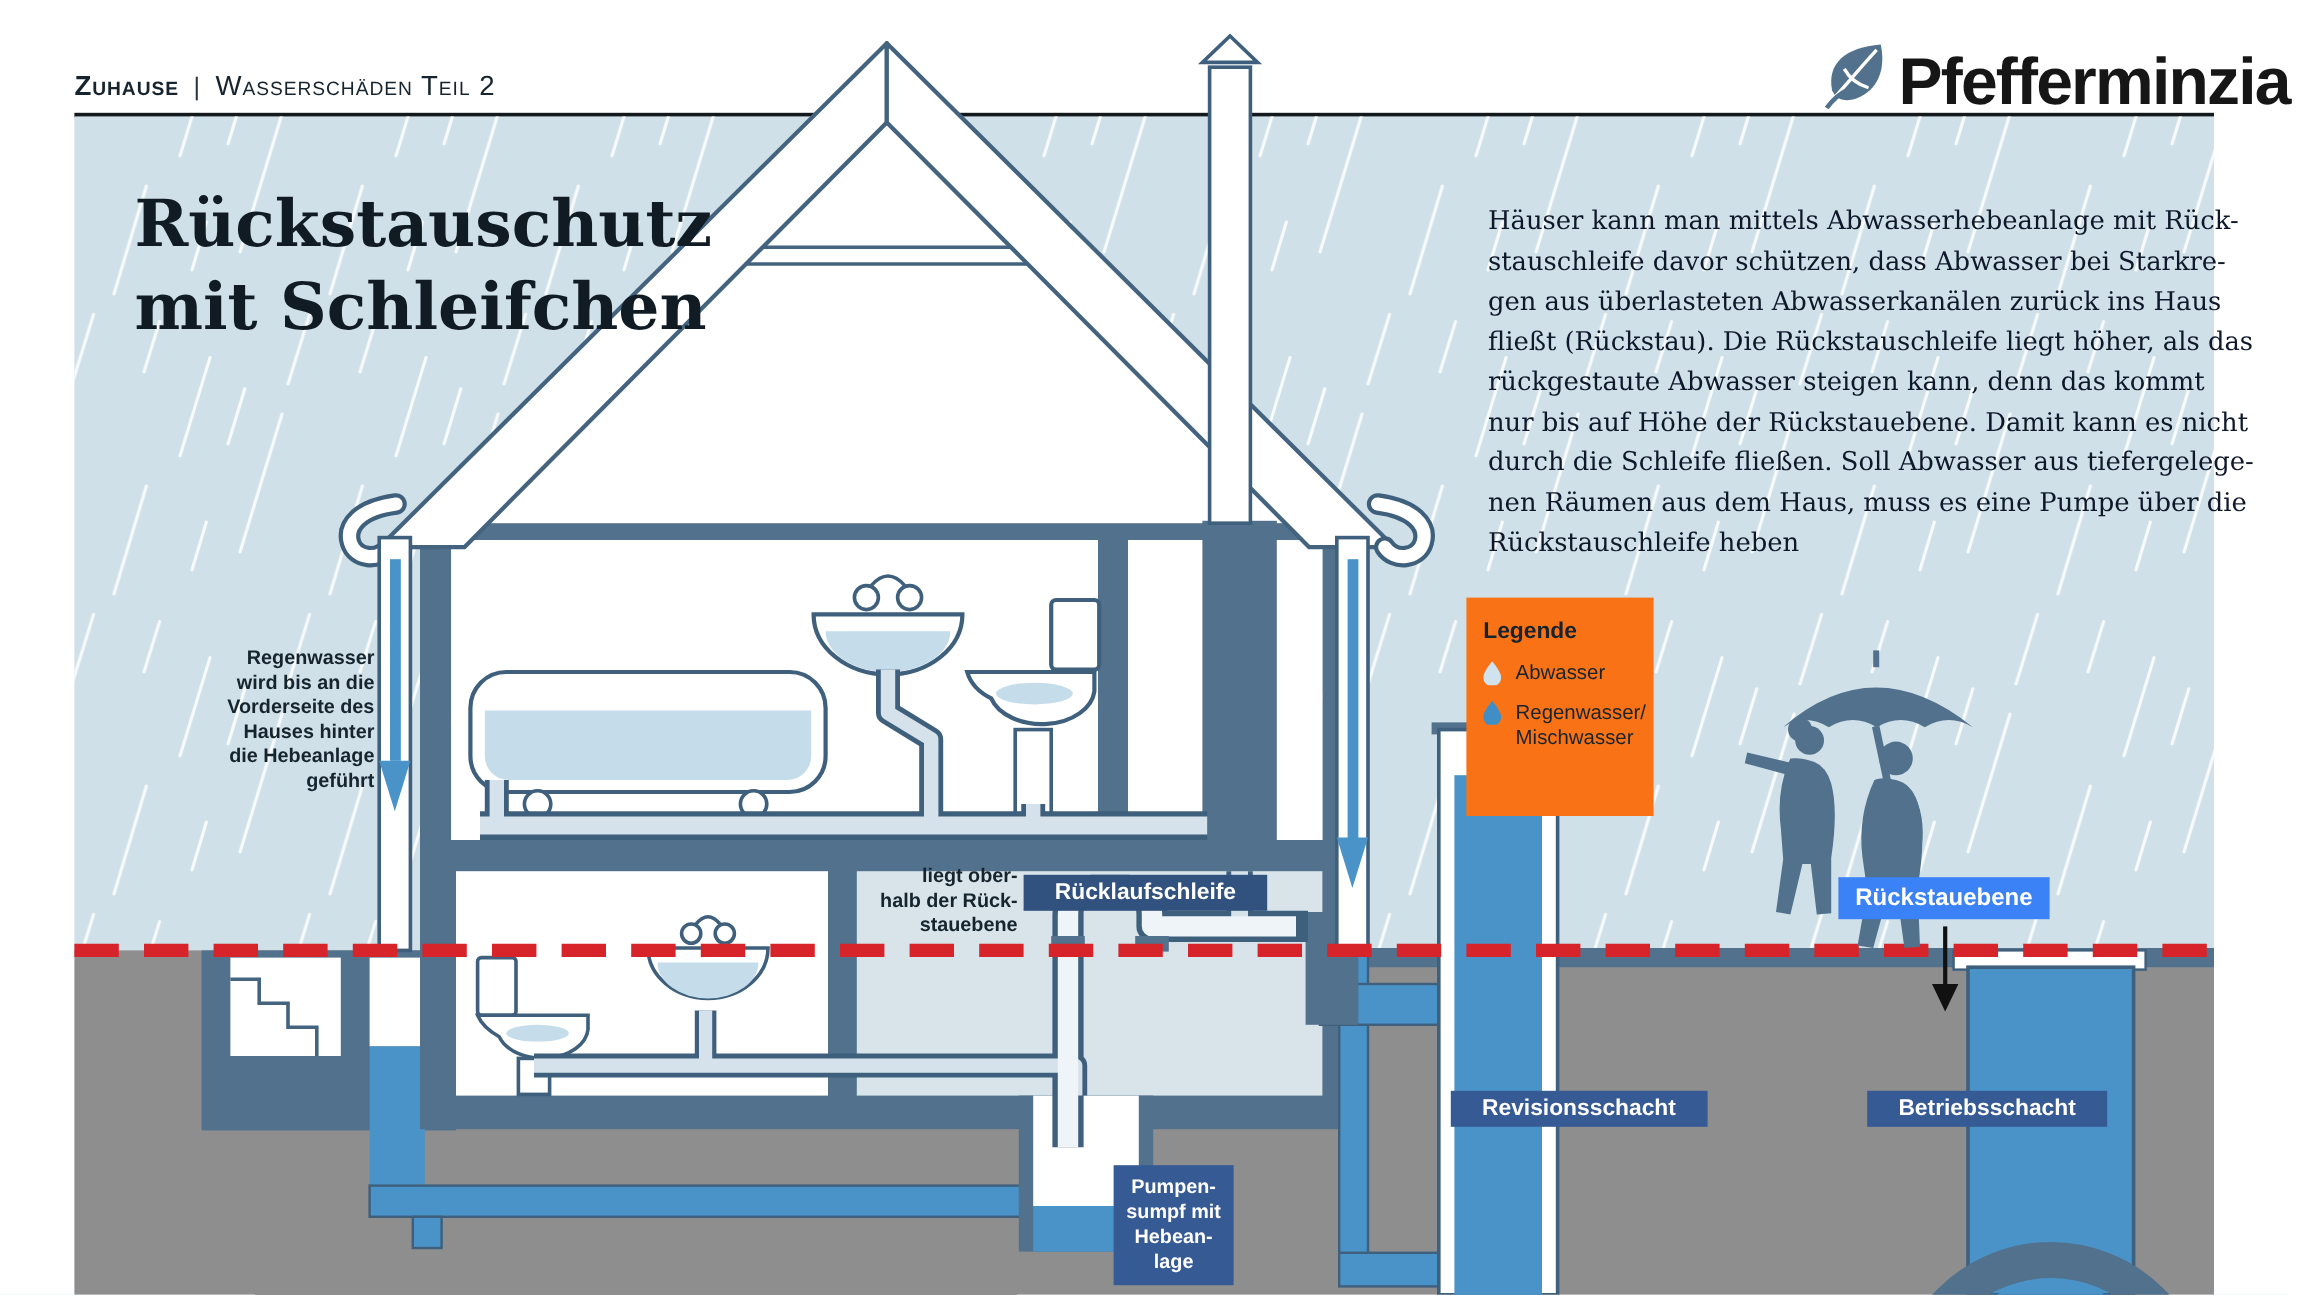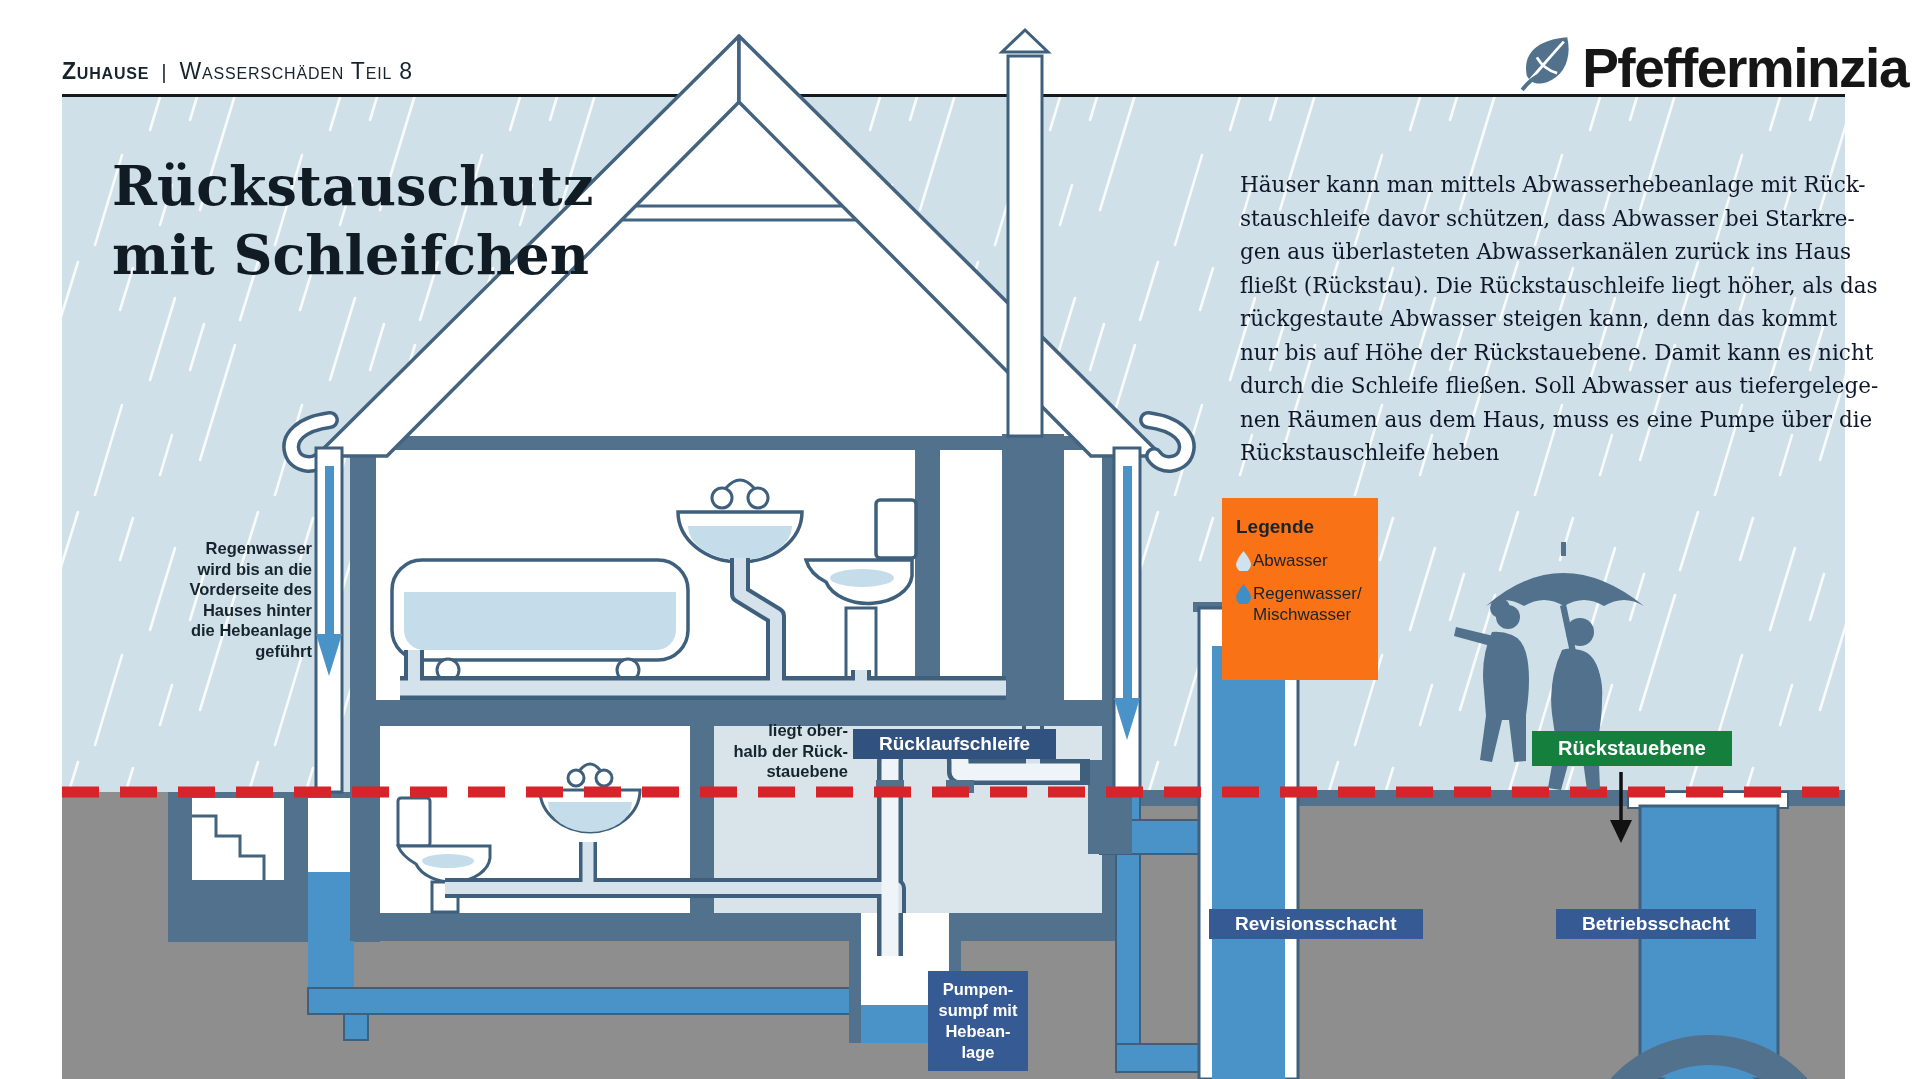--- a/index.html
+++ b/index.html
@@ -30,26 +30,26 @@
   #note-rain{left:170px;top:538px;width:142px;}
   #note-loop{left:706px;top:720px;width:142px;}
   
   .badge{z-index:4;background:#355a94;color:#fff;font-weight:bold;font-size:19px;
          padding:4px 26px;white-space:nowrap;}
   #badge-loop{left:853px;top:729px;background:#31517e;}
   #badge-revision{left:1209px;top:909px;}
   #badge-betriebs{left:1556px;top:909px;}
   #badge-pump{left:928px;top:971px;width:92px;text-align:center;font-size:16.5px;
               line-height:21px;white-space:pre-line;padding:8px 4px;}
-  #badge-level{left:1532px;top:731px;background:#15803d;font-size:20px;padding:6px 26px;}
+  #badge-level{left:1532px;top:731px;background:#3b82f6;font-size:20px;padding:6px 14px;}
   
   #legend{left:1222px;top:498px;width:156px;height:182px;background:#f97316;z-index:4;
           box-sizing:border-box;padding:18px 14px;}
   #legend .legend-title{font-weight:bold;font-size:19px;margin-bottom:12px;}
-  .legend-item{display:flex;align-items:flex-start;gap:2px;margin-bottom:12px;font-size:17px;line-height:21px;}
+  .legend-item{display:flex;align-items:flex-start;gap:12px;margin-bottom:12px;font-size:17px;line-height:21px;}
   .legend-item svg{flex:0 0 auto;margin-top:1px;}
 </style>
 </head>
 <body>
 
 <div id="rule" class="abs"></div>
 
 <svg id="scene" class="abs" viewBox="0 0 1920 1079">
   <defs>
     <pattern id="rain" width="180" height="250" patternUnits="userSpaceOnUse">
@@ -226,21 +226,21 @@
 
   <g>
     <line x1="1621" y1="772" x2="1621" y2="824" stroke="#111111" stroke-width="3.5"></line>
     <polygon points="1610,820 1632,820 1621,843" fill="#111111"></polygon>
   </g>
 </svg>
 
 <div id="header" class="abs">
   <span class="section">Zuhause</span>
   <span class="sep">|</span>
-  <span class="subtitle">Wasserschäden Teil 8</span>
+  <span class="subtitle">Wasserschäden Teil 2</span>
 </div>
 
 <div id="logo" class="abs">
   <svg width="54" height="58" viewBox="0 0 48 50">
     <path d="M6,36 C2,16 16,4 42,2 C46,20 40,36 24,42 C14,45 9,42 6,36 Z" fill="#51718c"></path>
     <path d="M9,40 C18,30 28,18 39,6" stroke="#ffffff" stroke-width="2.5" fill="none"></path>
     <path d="M15,20 C19,27 26,32 33,34" stroke="#ffffff" stroke-width="2.5" fill="none"></path>
     <path d="M2,49 C7,42 12,38 19,35" stroke="#51718c" stroke-width="3.5" fill="none"></path>
   </svg>
   <span class="word">Pfefferminzia</span>

